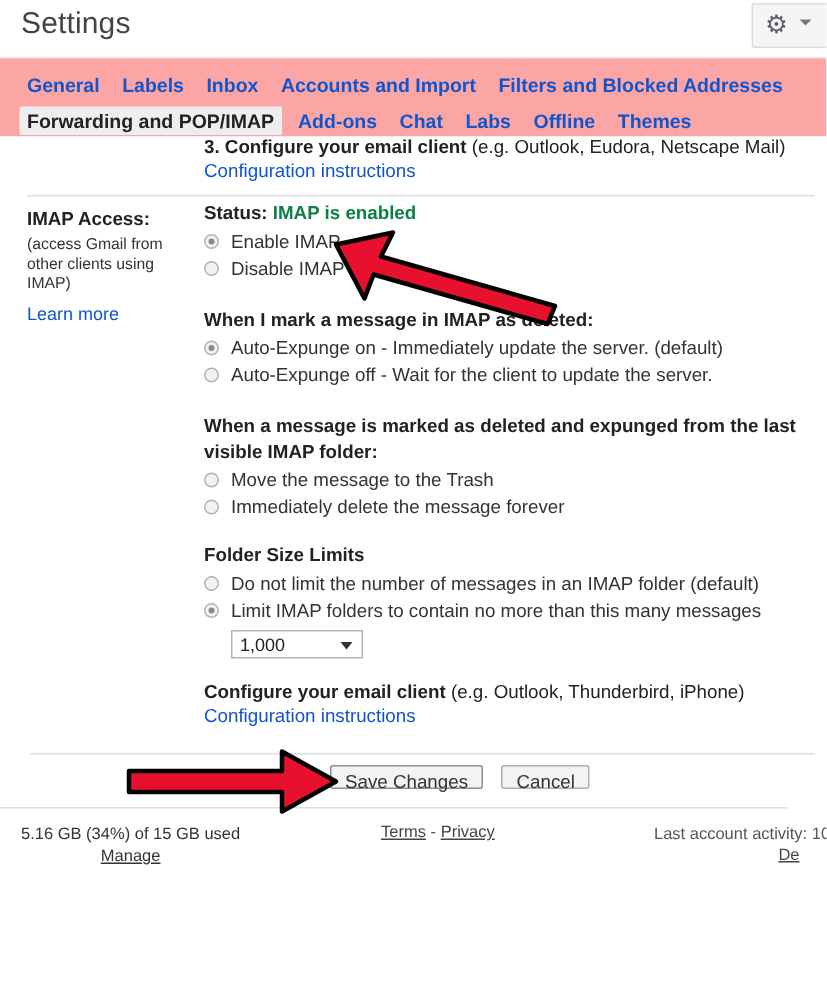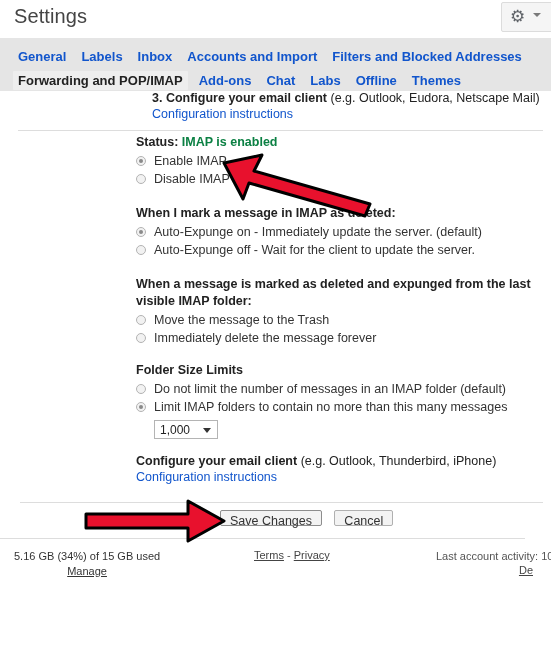--- a/index.html
+++ b/index.html
@@ -56,21 +56,21 @@
     border-left: 4px solid transparent;
     border-right: 4px solid transparent;
     border-top: 4px solid #7a7a7a;
   }
 
   
   #tabs-bar {
     position: absolute;
     left: 0; top: 39px;
     width: 551px; height: 52px;
-    background: #e5e5e5;
+    background: #fca5a5;
   }
   .tab-row {
     position: absolute;
     left: 18px;
     white-space: nowrap;
   }
   .tab-row.row1 { top: 10px; }
   .tab-row.row2 { top: 32px; }
   .tab {
     display: inline-block;
@@ -93,21 +93,21 @@
   #content {
     position: absolute;
     left: 0; top: 91px;
     width: 551px;
     height: 444px;
     background: #ffffff;
   }
 
   .section-head {
     position: absolute;
-    left: 152px;
+    left: 136px;
     font-size: 12.5px;
     color: #222222;
   }
   .section-head .bold { font-weight: 700; }
   .section-head .plain { font-weight: 400; }
 
   .link {
     color: #15c;
     cursor: pointer;
   }
@@ -190,21 +190,21 @@
     border-radius: 50%;
     background: #8a8a8a;
   }
 
   .blk { margin-bottom: 13px; }
 
   
   #limit-select {
     position: relative;
     margin: 4px 0 0 18px;
-    width: 64px; height: 19px;
+    width: 88px; height: 19px;
     border: 1px solid #b4b4b4;
     background: #ffffff;
     box-sizing: border-box;
     font-size: 12px;
     color: #222222;
     cursor: pointer;
   }
   #limit-select .sel-val {
     position: absolute; left: 5px; top: 2px;
   }
@@ -282,20 +282,25 @@
   <div class="section-head" style="top:0px;">
     <span class="bold">3. Configure your email client</span>
     <span class="plain">(e.g. Outlook, Eudora, Netscape Mail)</span>
   </div>
   <div class="section-head" style="top:16px;">
     <span class="link">Configuration instructions</span>
   </div>
 
   <hr class="sep" style="left:18px; top:39px; width:525px;">
 
+  <div id="imap-label-col">
+    <div id="imap-label-title">IMAP Access:</div>
+    <div id="imap-label-sub">(access Gmail from other clients using IMAP)</div>
+    <div id="imap-learn-more">Learn more</div>
+  </div>
 
   <div id="opts">
 
     <div class="status-line">
       <span>Status:</span>
       <span class="status-val">IMAP is enabled</span>
     </div>
 
     <div class="blk" style="margin-bottom:18px;">
       <div class="radio-row">

